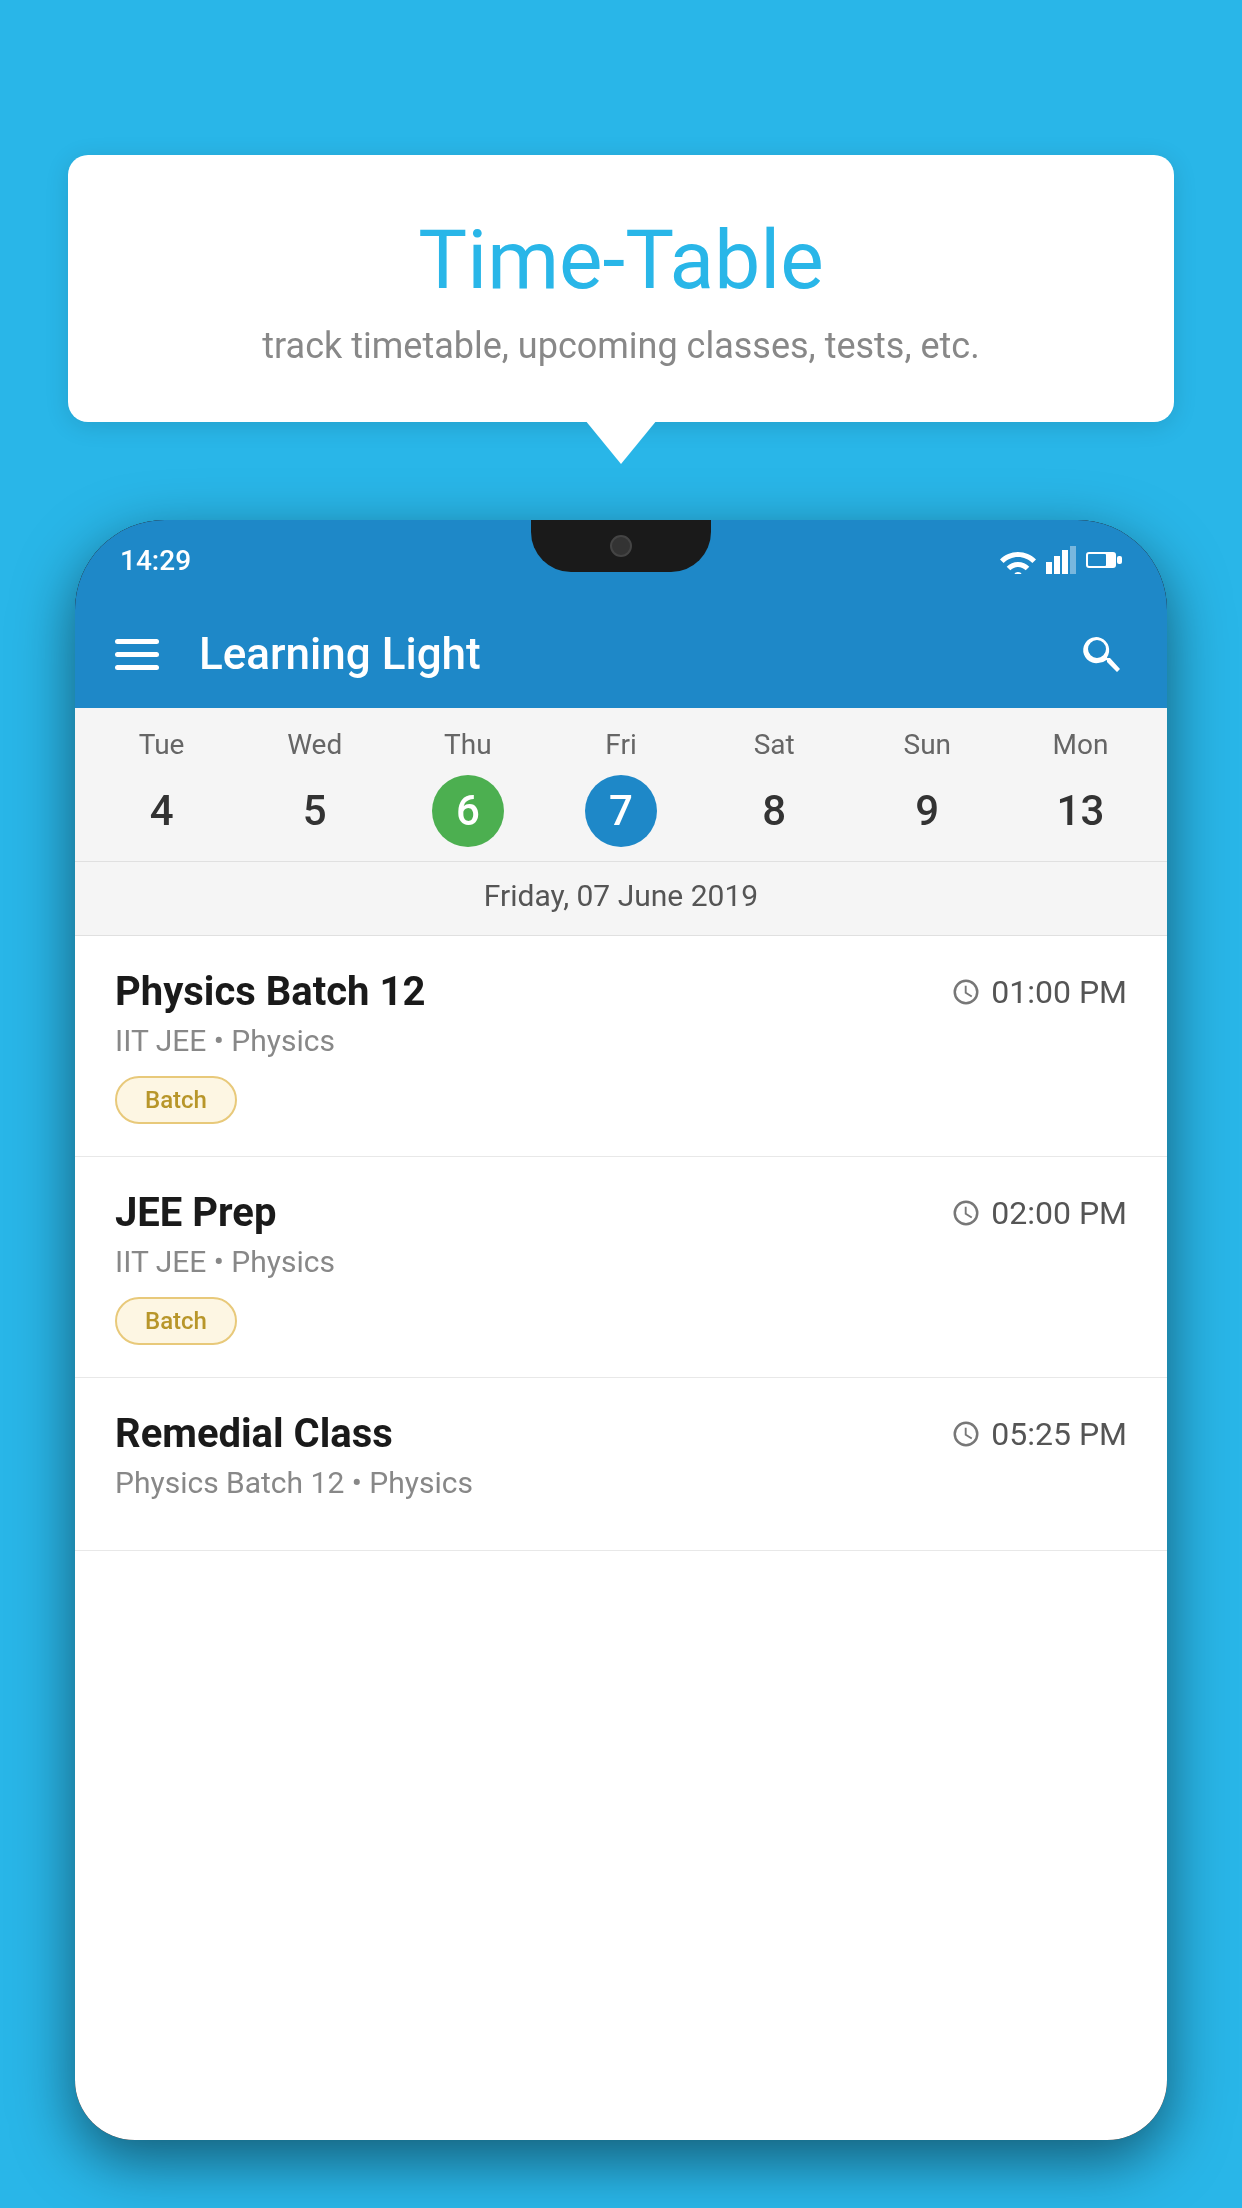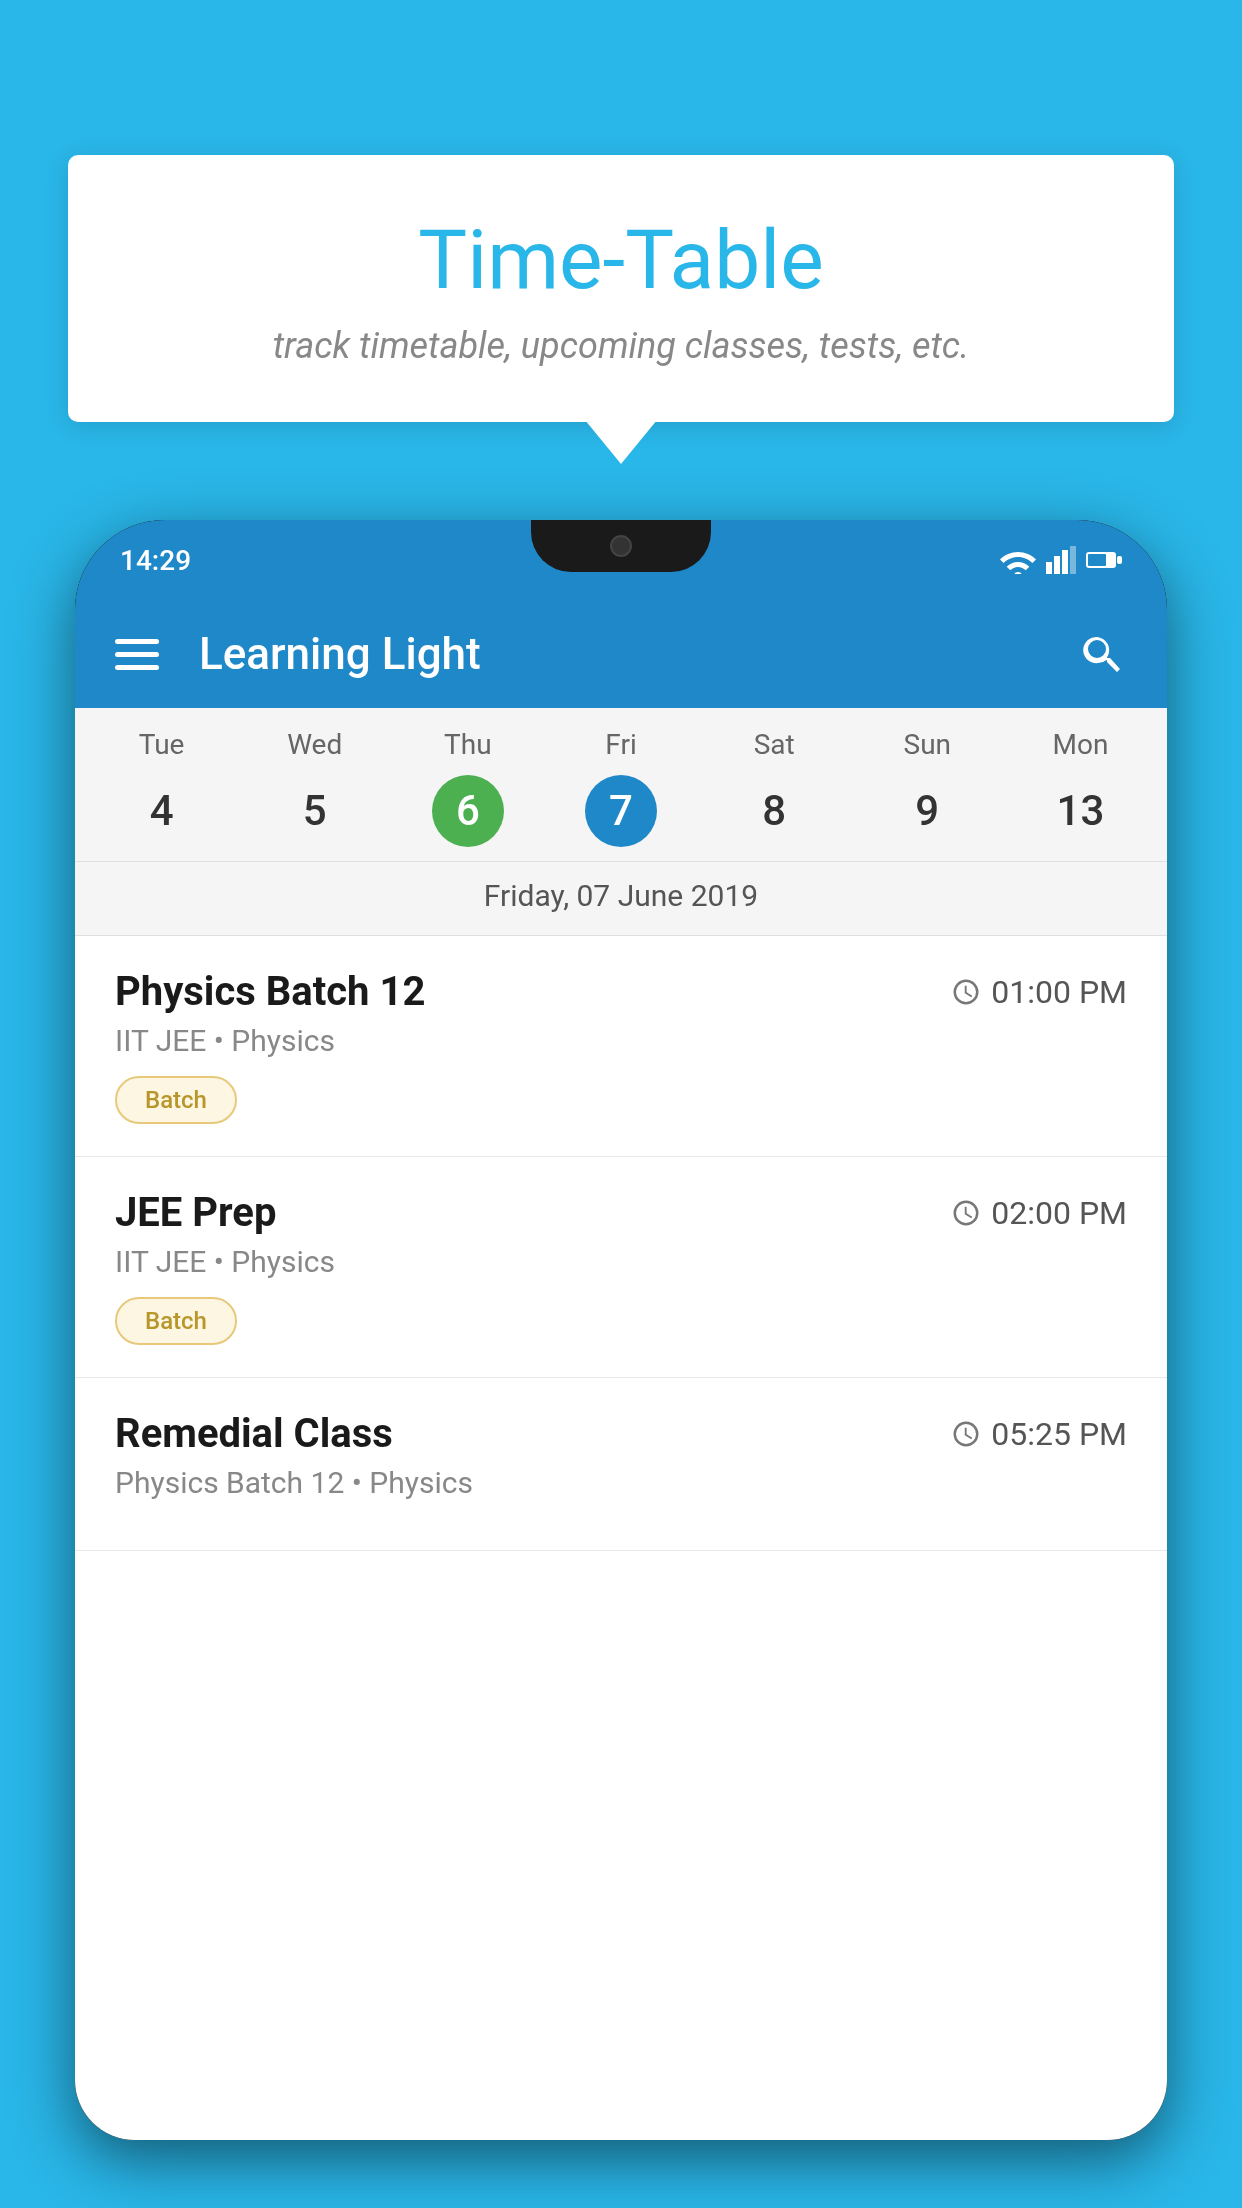--- a/index.html
+++ b/index.html
@@ -14,21 +14,21 @@
       position: relative;
     }
 
     
     .tooltip-card {
       position: absolute;
       top: 155px;
       left: 68px;
       right: 68px;
       background: white;
-      border-radius: 10px;
+      border-radius: 20px;
       padding: 60px 60px 55px;
       text-align: center;
       box-shadow: 0 4px 24px rgba(0,0,0,0.12);
     }
 
     .tooltip-card::after {
       content: '';
       position: absolute;
       bottom: -42px;
       left: 50%;
@@ -45,21 +45,20 @@
       font-weight: 400;
       color: #29B6E8;
       line-height: 1.1;
       margin-bottom: 20px;
     }
 
     .tooltip-subtitle {
       font-size: 36px;
       color: #888;
       font-weight: 400;
-      font-style: italic;
     }
 
     
     .phone-container {
       position: absolute;
       top: 520px;
       left: 75px;
       right: 75px;
       bottom: 0;
     }

